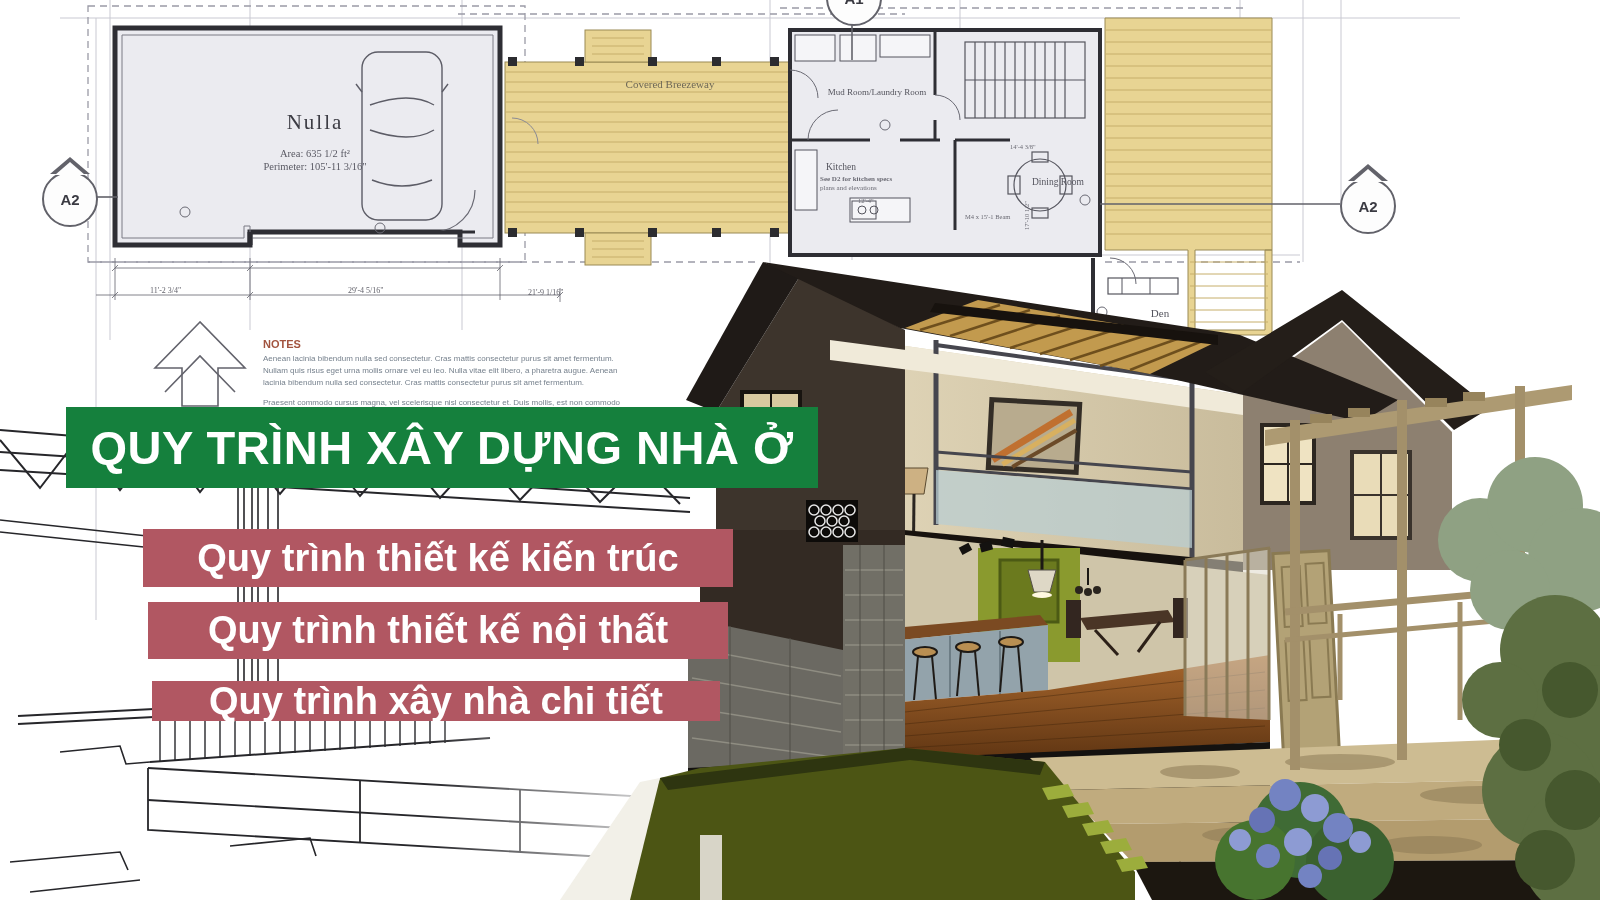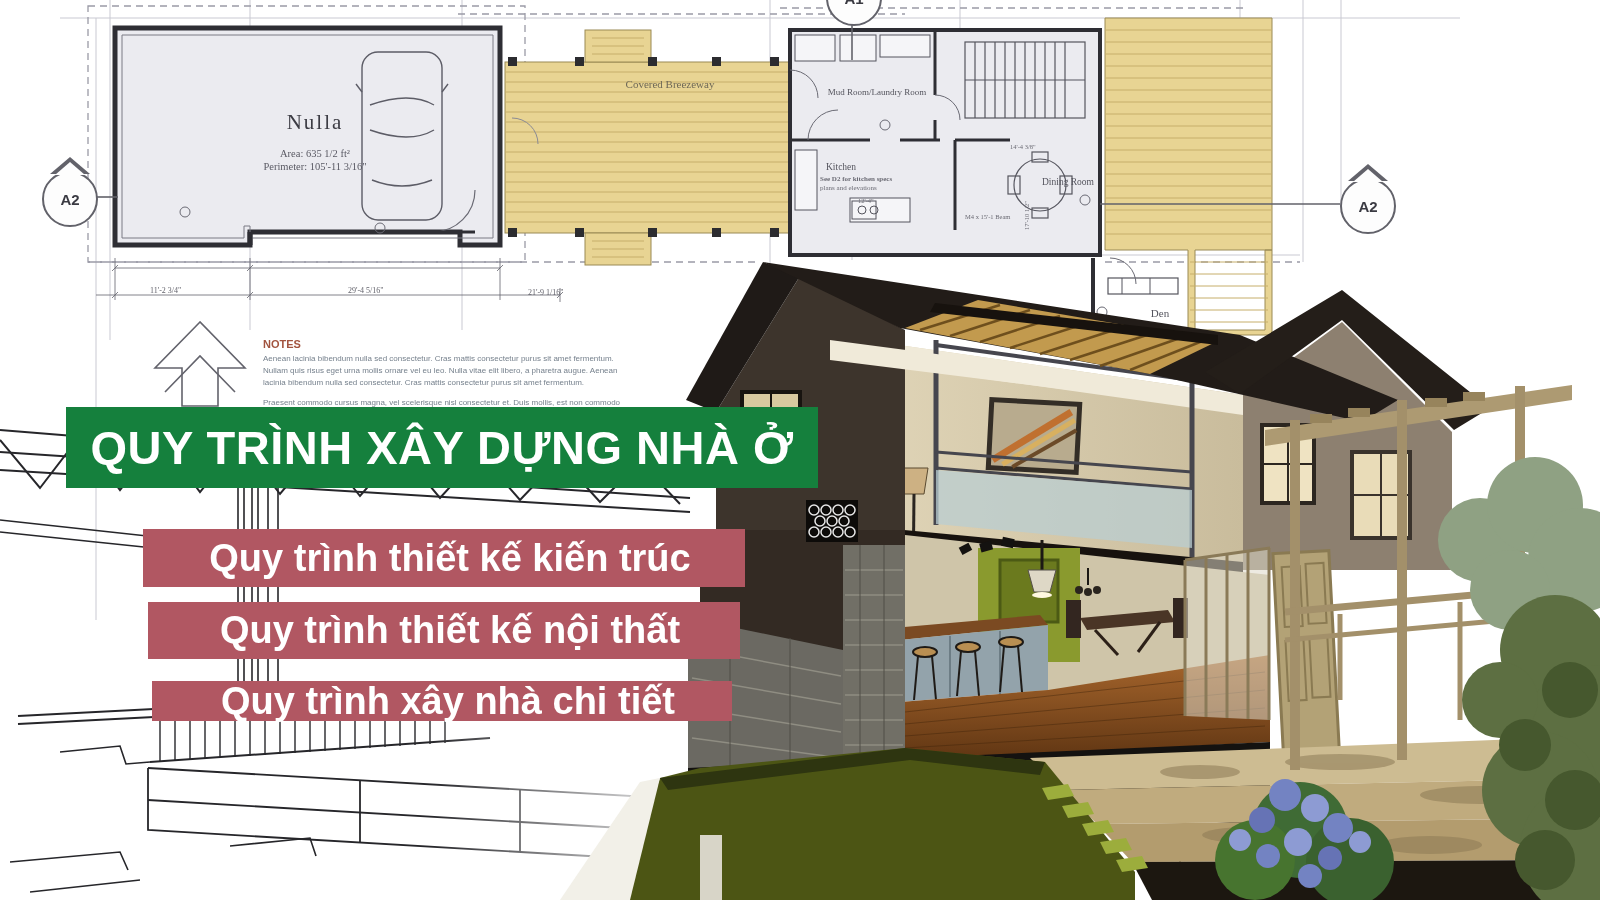--- a/index.html
+++ b/index.html
@@ -12,21 +12,21 @@
   .lbl.cad{font-family:"Liberation Serif",serif;}
   #garage-label{left:255px;top:110px;width:120px;text-align:center;font-size:21px;
                 letter-spacing:2px;color:#3c3c44;}
   #garage-area{left:230px;top:148px;width:170px;text-align:center;font-size:10.5px;color:#5a5a64;}
   #garage-perimeter{left:218px;top:161px;width:194px;text-align:center;font-size:10.5px;color:#5a5a64;}
   #breezeway-label{left:590px;top:78px;width:160px;text-align:center;font-size:11px;color:#6e6856;}
   #mudroom-label{left:812px;top:87px;width:130px;text-align:center;font-size:9px;color:#55555e;}
   #kitchen-label{left:826px;top:162px;font-size:9.5px;color:#55555e;}
   #kitchen-note1{left:820px;top:175px;font-size:7px;color:#6b6b74;font-weight:bold;}
   #kitchen-note2{left:820px;top:184px;font-size:7px;color:#6b6b74;}
-  #dining-label{left:1008px;top:177px;width:100px;text-align:center;font-size:9.5px;color:#55555e;margin-left:10px;}
+  #dining-label{left:1008px;top:177px;width:100px;text-align:center;font-size:9.5px;color:#55555e;}
   #den-label{left:1140px;top:307px;width:40px;text-align:center;font-size:11px;color:#55555e;}
   #beam-label{left:965px;top:213px;font-size:6.5px;color:#6b6b74;}
   #dim-kitchen-w{left:858px;top:197px;font-size:6.5px;color:#6b6b74;}
   #dim-dining-w{left:1010px;top:143px;font-size:6.5px;color:#6b6b74;}
   #dim-dining-d{left:1012px;top:212px;font-size:6.5px;color:#6b6b74;transform:rotate(-90deg);}
   #dim-g1{left:150px;top:286px;font-size:8px;color:#63636c;}
   #dim-g2{left:348px;top:286px;font-size:8px;color:#63636c;}
   #dim-right{left:528px;top:288px;font-size:8px;color:#63636c;}
 
   
@@ -47,21 +47,21 @@
   .sec-marker span{position:relative;z-index:2;}
   #marker-a2-left{left:42px;top:171px;}
   #marker-a2-right{left:1340px;top:178px;}
   #marker-a1-top{left:826px;top:-30px;}
 
   
   .banner{position:absolute;z-index:6;display:flex;align-items:center;justify-content:center;
           color:#ffffff;font-weight:bold;}
   #banner-main{left:66px;top:407px;width:752px;height:81px;background:#15803d;
                font-size:47px;letter-spacing:0.5px;}
-  .banner.sub{background:#b15762;font-size:38px;padding-left:12px;}
+  .banner.sub{background:#b15762;font-size:38px;}
   #banner-sub-0{left:143px;top:529px;width:590px;height:58px;}
   #banner-sub-1{left:148px;top:602px;width:580px;height:57px;}
   #banner-sub-2{left:152px;top:681px;width:568px;height:40px;}
 </style>
 </head>
 <body>
 
 <div id="canvas">
 
   <svg width="1600" height="900" viewBox="0 0 1600 900" style="z-index:1">

